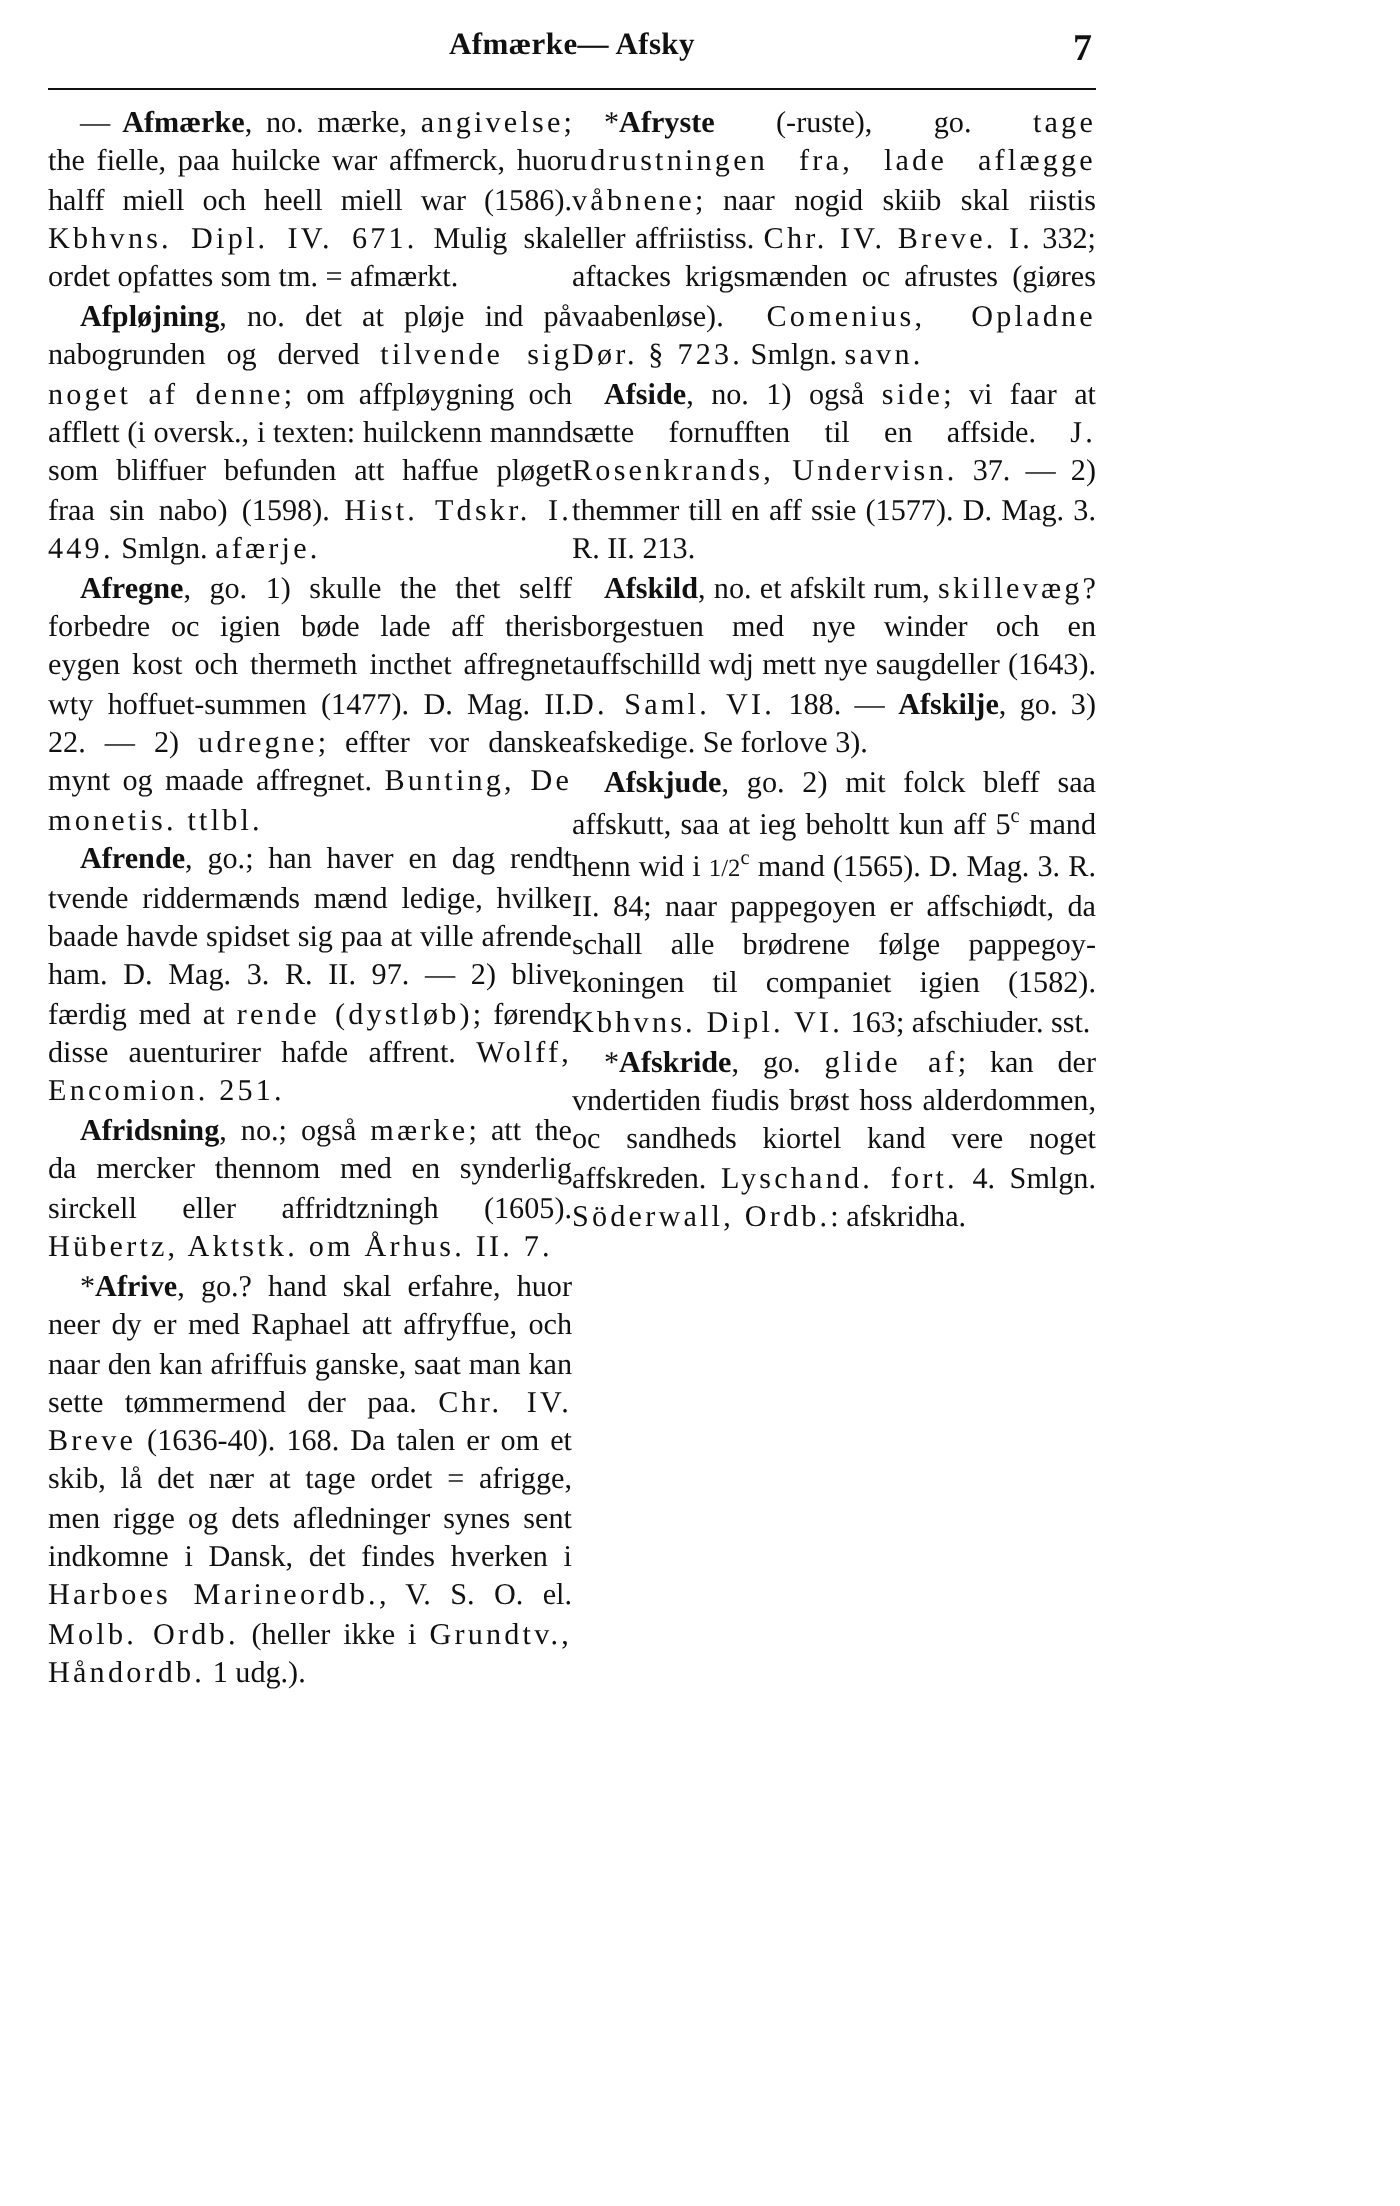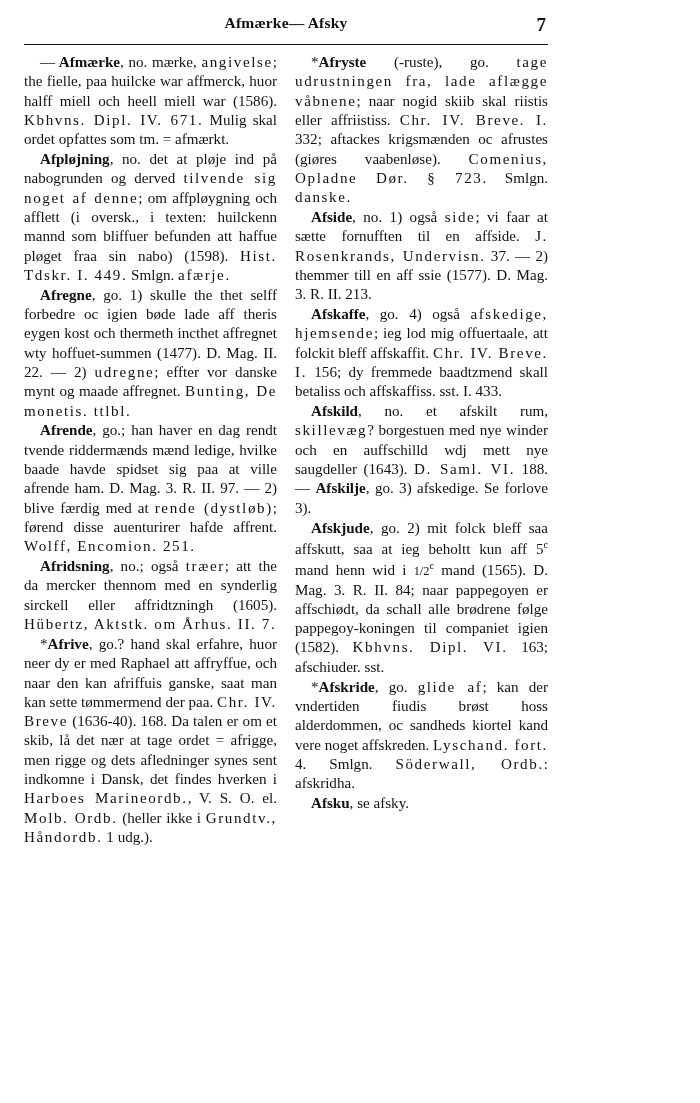--- a/index.html
+++ b/index.html
@@ -43,21 +43,20 @@
     font-weight: bold;
     font-size: 19px;
   }
   .rule {
     border-top: 1.4px solid #111;
     width: 100%;
     margin: 2px 0 8px 0;
   }
   .columns {
     display: flex;
-    gap: 18px;
     align-items: flex-start;
   }
   .col {
     width: 311px;
     font-size: 15.1px;
     line-height: 1.28;
     text-align: justify;
     text-justify: inter-word;
     hyphens: manual;
   }
@@ -90,27 +89,25 @@
     <div class="header-folio">7</div>
   </div>
   <div class="rule"></div>
 
   <div class="columns">
     <div class="col" id="col-left">
         <p class="entry first">—<b> Afmærke</b>, no. mærke, <span class="sp">angivelse</span>; the fielle, paa huilcke war affmerck, huor halff miell och heell miell war (1586). <span class="sp">Kbhvns. Dipl. IV. 671.</span> Mulig skal ordet opfattes som tm. = afmærkt.</p>
         <p class="entry"><b>Afpløjning</b>, no. det at pløje ind på nabogrunden og derved <span class="sp">tilvende sig noget af denne</span>; om affpløygning och afflett (i oversk., i texten: huilckenn mannd som bliffuer befunden att haffue pløget fraa sin nabo) (1598). <span class="sp">Hist. Tdskr. I. 449.</span> Smlgn. <span class="sp">afærje</span>.</p>
         <p class="entry"><b>Afregne</b>, go. 1) skulle the thet selff forbedre oc igien bøde lade aff theris eygen kost och thermeth incthet affregnet wty hoffuet-summen (1477). D. Mag. II. 22. — 2) <span class="sp">udregne</span>; effter vor danske mynt og maade affregnet. <span class="sp">Bunting, De monetis. ttlbl.</span></p>
         <p class="entry"><b>Afrende</b>, go.; han haver en dag rendt tvende riddermænds mænd ledige, hvilke baade havde spidset sig paa at ville afrende ham. D. Mag. 3. R. II. 97. — 2) blive færdig med at <span class="sp">rende (dystløb)</span>; førend disse auenturirer hafde affrent. <span class="sp">Wolff, Encomion. 251.</span></p>
-        <p class="entry"><b>Afridsning</b>, no.; også <span class="sp">træer</span>; att the da mercker thennom med en synderlig sirckell eller affridtzningh (1605). <span class="sp">Hübertz, Aktstk. om Århus. II. 7.</span></p>
+        <p class="entry"><b>Afridsning</b>, no.; også <span class="sp">mærke</span>; att the da mercker thennom med en synderlig sirckell eller affridtzningh (1605). <span class="sp">Hübertz, Aktstk. om Århus. II. 7.</span></p>
         <p class="entry">*<b>Afrive</b>, go.? hand skal erfahre, huor neer dy er med Raphael att affryffue, och naar den kan afriffuis ganske, saat man kan sette tømmermend der paa. <span class="sp">Chr. IV. Breve</span> (1636-40). 168. Da talen er om et skib, lå det nær at tage ordet = afrigge, men rigge og dets afledninger synes sent indkomne i Dansk, det findes hverken i <span class="sp">Harboes Marineordb.</span>, V. S. O. el. <span class="sp">Molb. Ordb.</span> (heller ikke i <span class="sp">Grundtv., Håndordb.</span> 1 udg.).</p>
       </div>
     <div class="col" id="col-right">
-        <p class="entry first">*<b>Afryste</b> (-ruste), go. <span class="sp">tage udrustningen fra, lade aflægge våbnene</span>; naar nogid skiib skal riistis eller affriistiss. <span class="sp">Chr. IV. Breve. I.</span> 332; aftackes krigsmænden oc afrustes (giøres vaabenløse). <span class="sp">Comenius, Opladne Dør. § 723.</span> Smlgn. <span class="sp">danske.</span></p>
+        <p class="entry first">*<b>Afryste</b> (-ruste), go. <span class="sp">tage udrustningen fra, lade aflægge våbnene</span>; naar nogid skiib skal riistis eller affriistiss. <span class="sp">Chr. IV. Breve. I.</span> 332; aftackes krigsmænden oc afrustes (giøres vaabenløse). <span class="sp">Comenius, Opladne Dør. § 723.</span> Smlgn. <span class="sp">savn.</span></p>
         <p class="entry"><b>Afside</b>, no. 1) også <span class="sp">side</span>; vi faar at sætte fornufften til en affside. <span class="sp">J. Rosenkrands, Undervisn.</span> 37. — 2) themmer till en aff ssie (1577). D. Mag. 3. R. II. 213.</p>
-        <p class="entry"><b>Afskaffe</b>, go. 4) også <span class="sp">afskedige, hjemsende</span>; ieg lod mig offuertaale, att folckit bleff affskaffit. <span class="sp">Chr. IV. Breve. I.</span> 156; dy fremmede baadtzmend skall betaliss och affskaffiss. sst. I. 433.</p>
         <p class="entry"><b>Afskild</b>, no. et afskilt rum, <span class="sp">skillevæg</span>? borgestuen med nye winder och en auffschilld wdj mett nye saugdeller (1643). <span class="sp">D. Saml. VI.</span> 188. — <b>Afskilje</b>, go. 3) afskedige. Se forlove 3).</p>
         <p class="entry"><b>Afskjude</b>, go. 2) mit folck bleff saa affskutt, saa at ieg beholtt kun aff 5<span class="sup">c</span> mand henn wid i <span class="frac">1/2</span><span class="sup">c</span> mand (1565). D. Mag. 3. R. II. 84; naar pappegoyen er affschiødt, da schall alle brødrene følge pappegoy-koningen til companiet igien (1582). <span class="sp">Kbhvns. Dipl. VI.</span> 163; afschiuder. sst.</p>
         <p class="entry">*<b>Afskride</b>, go. <span class="sp">glide af</span>; kan der vndertiden fiudis brøst hoss alderdommen, oc sandheds kiortel kand vere noget affskreden. <span class="sp">Lyschand. fort.</span> 4. Smlgn. <span class="sp">Söderwall, Ordb.</span>: afskridha.</p>
-        <p class="entry"><b>Afsku</b>, se afsky.</p>
       </div>
   </div>
 
 </div>
 
 </body></html>

